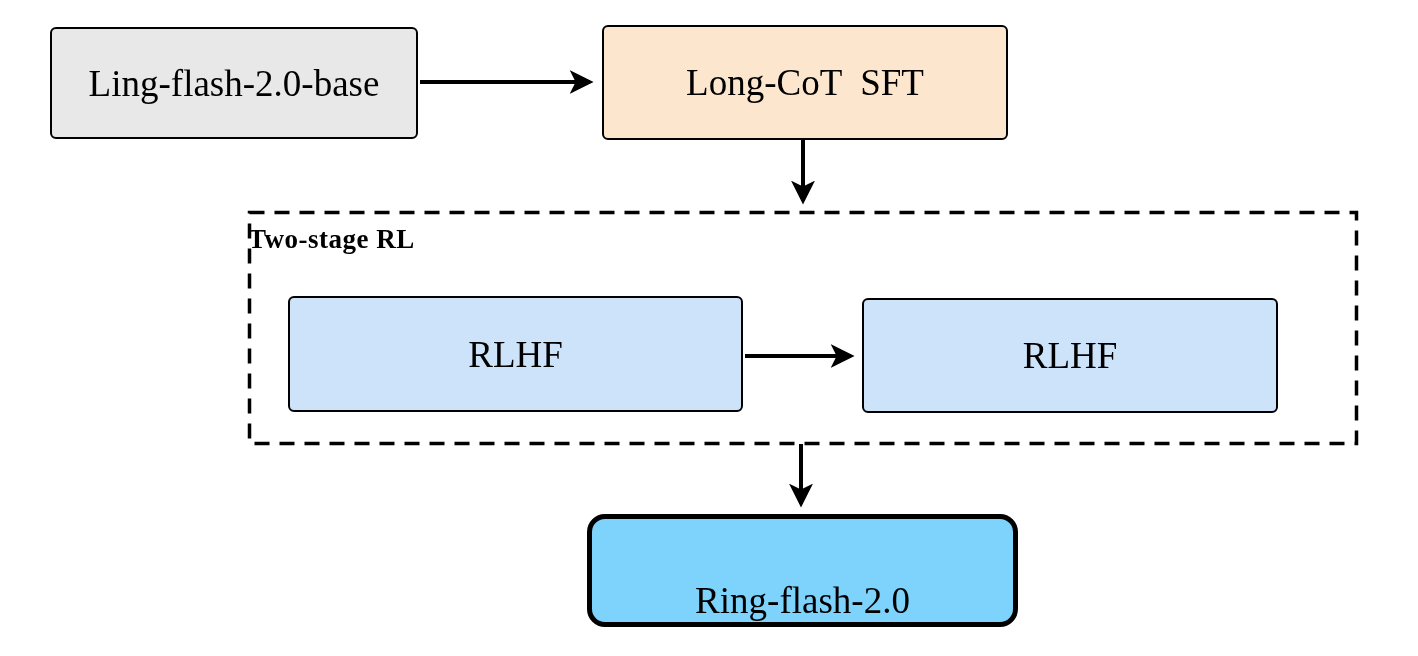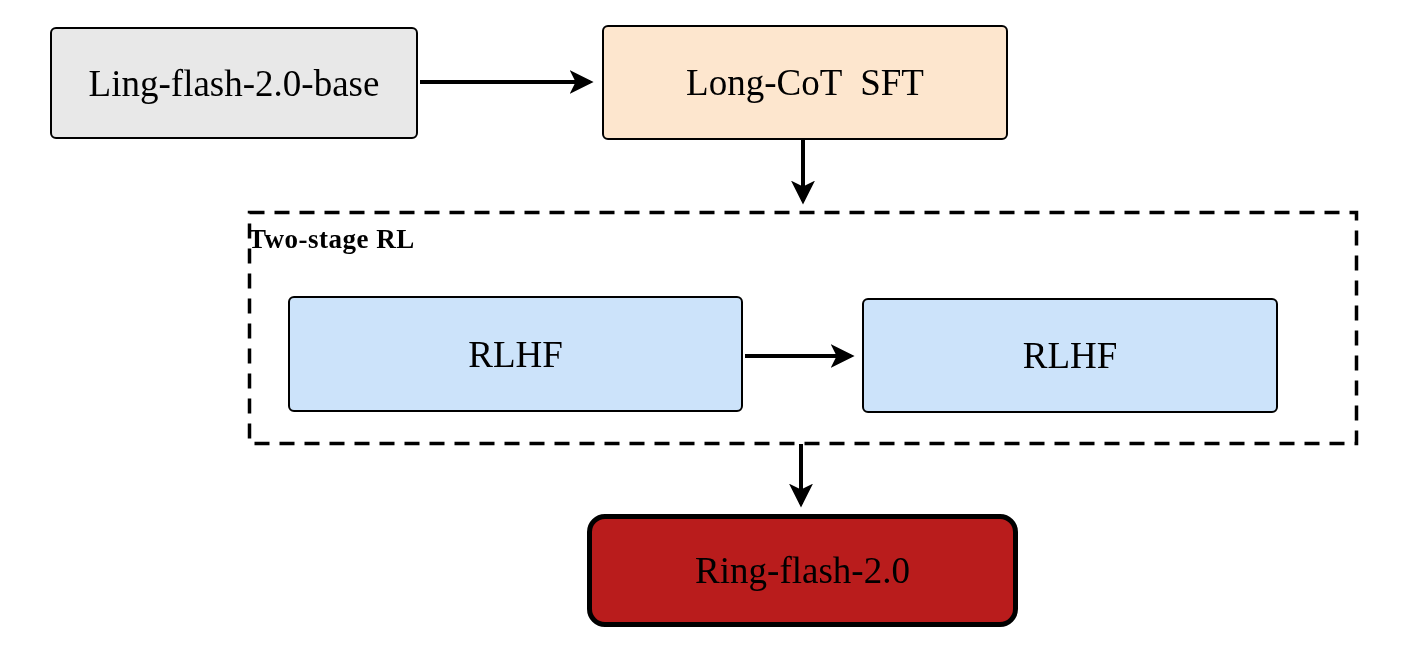--- a/index.html
+++ b/index.html
@@ -39,23 +39,24 @@
   .node-rlvr {
     left: 288px; top: 296px; width: 455px; height: 116px;
     background: #cce3fa;
   }
   .node-rlhf {
     left: 862px; top: 298px; width: 416px; height: 115px;
     background: #cce3fa;
   }
   .node-ring {
     left: 587px; top: 514px; width: 431px; height: 113px;
-    background: #b91c1c;
+    background: #7dd3fc;
     border-width: 5.5px;
     border-radius: 18px;
+    align-items: flex-end;
   }
   .group-title {
     position: absolute;
     left: 248px; top: 224px; width: 1110px;
     text-align: left;
     font-weight: bold;
     font-size: 27px;
     color: #000000;
     letter-spacing: 0.5px;
   }

